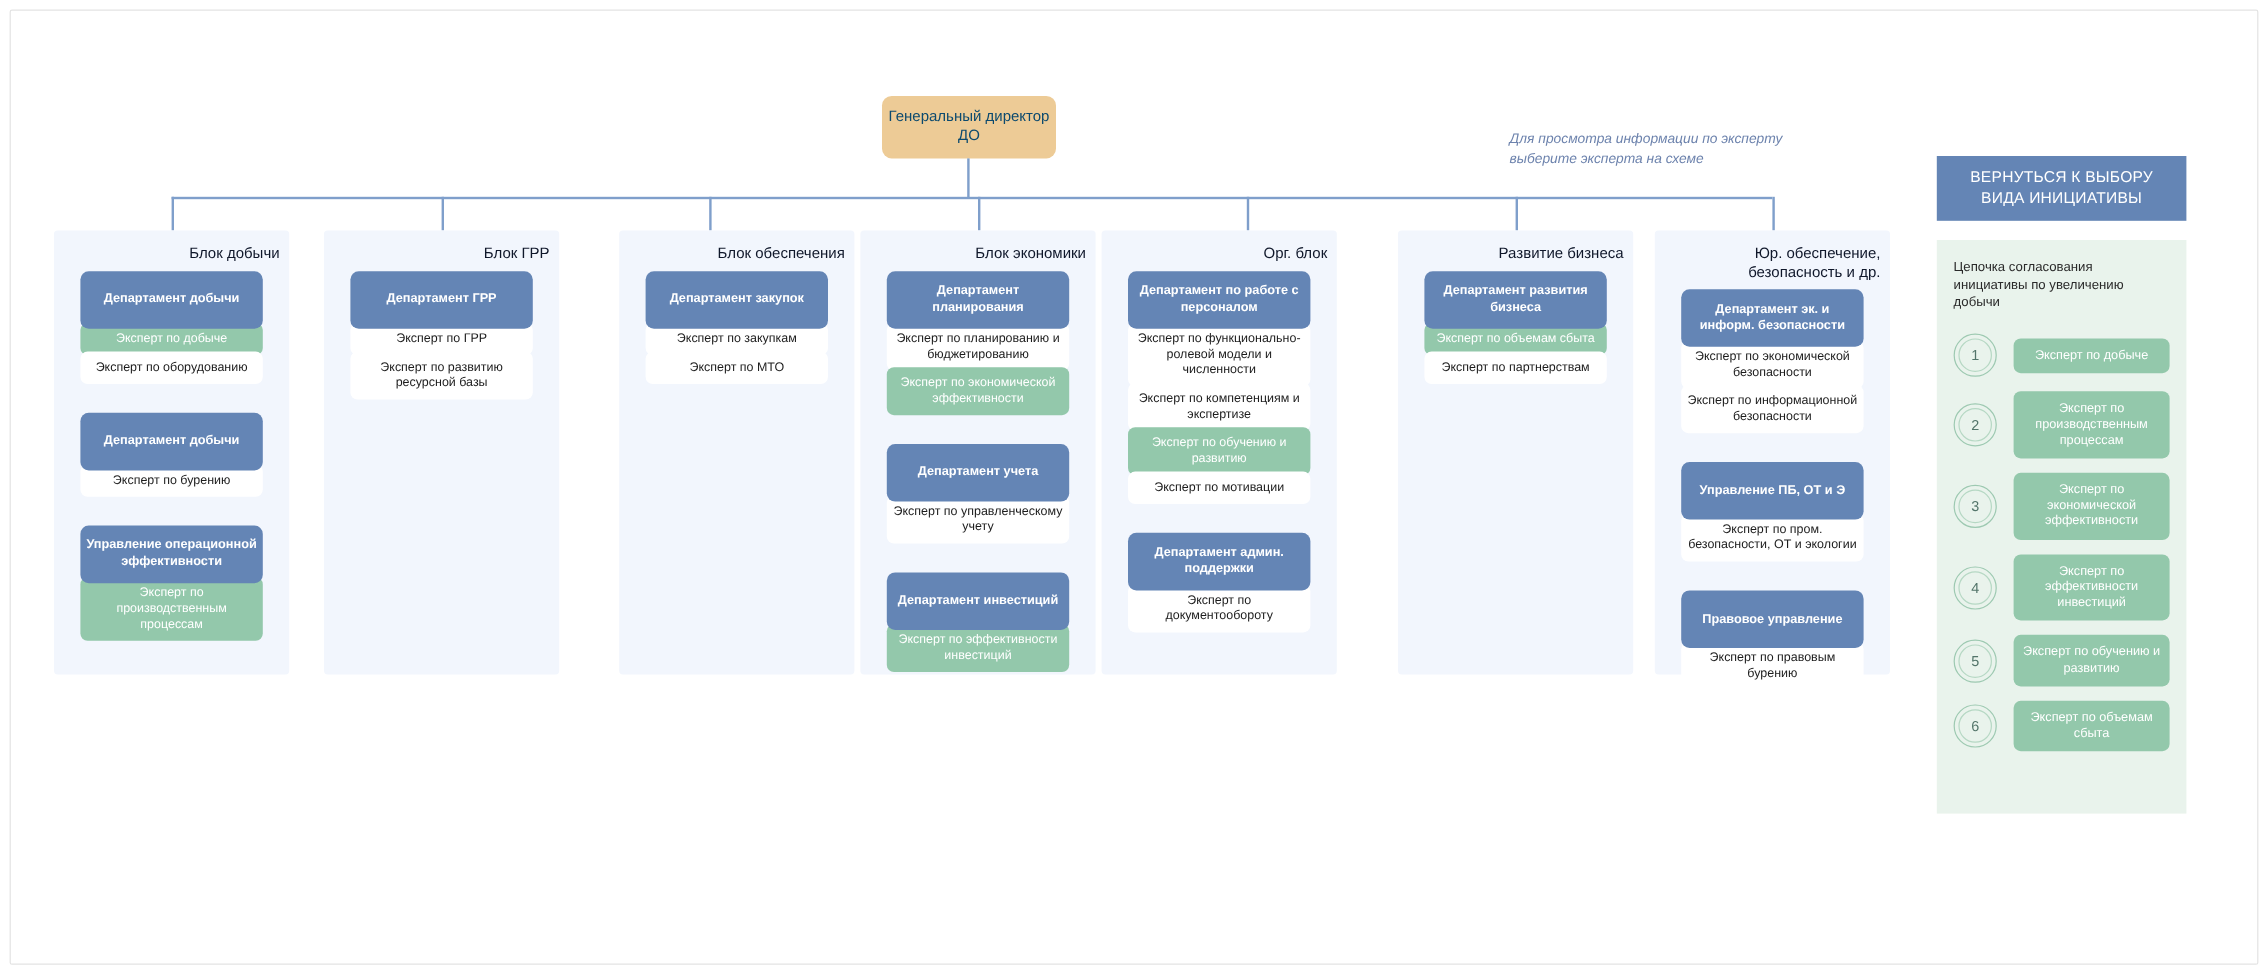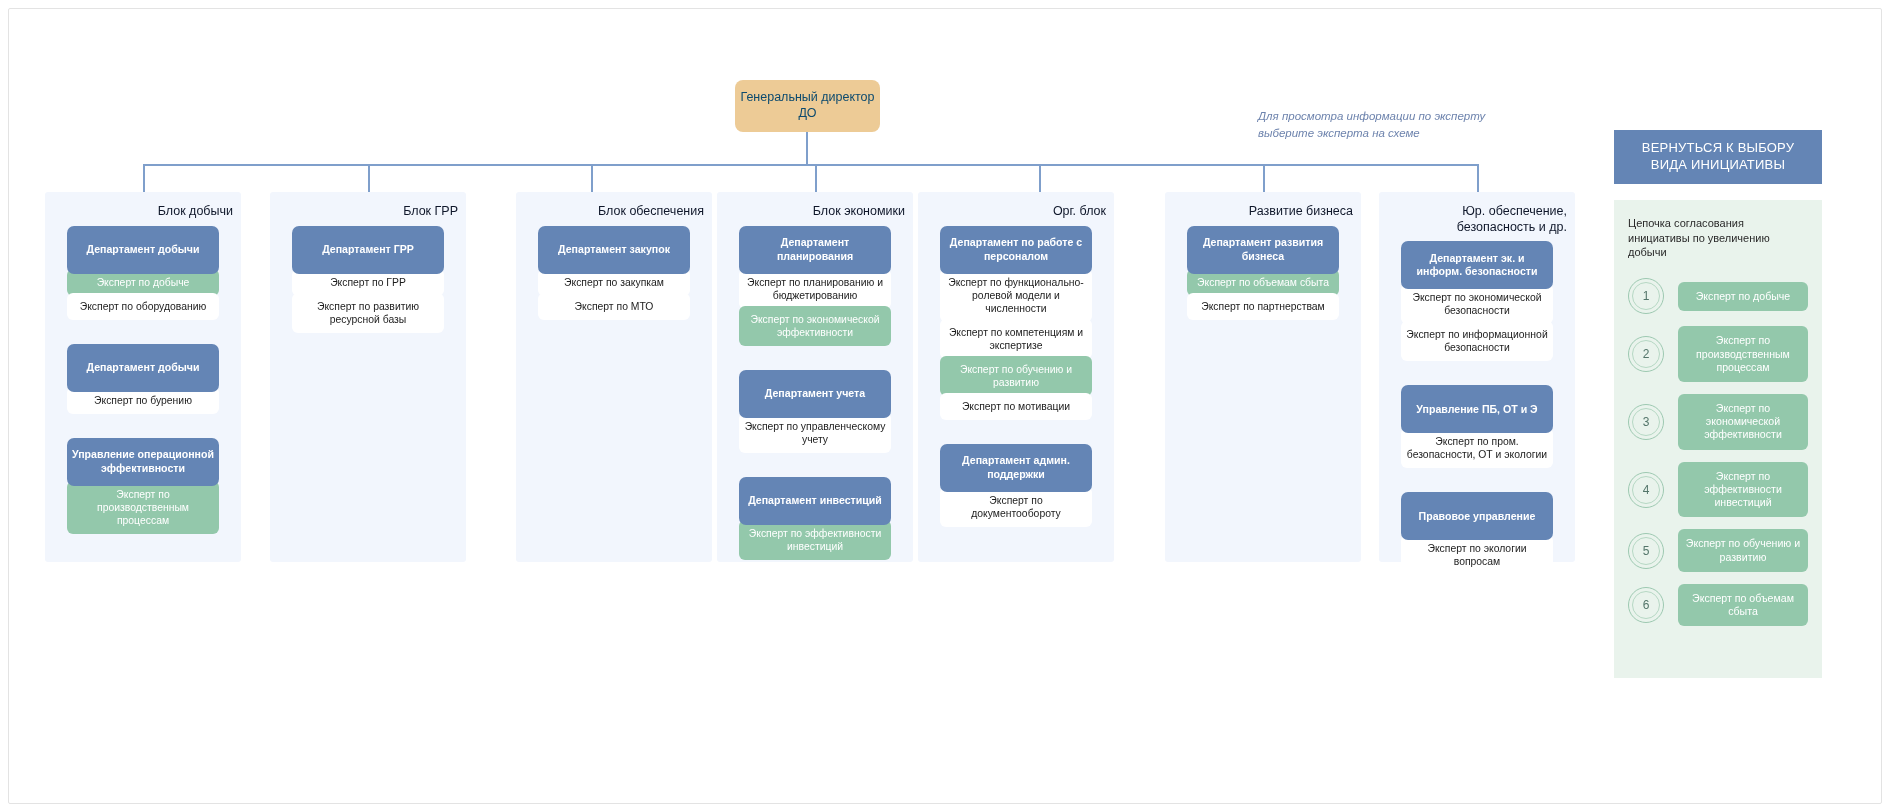--- a/index.html
+++ b/index.html
@@ -154,21 +154,21 @@
           <div class="dept">Департамент эк. и информ. безопасности</div>
           <div class="expert">Эксперт по экономической безопасности</div>
           <div class="expert">Эксперт по информационной безопасности</div>
         </div>
         <div class="group">
           <div class="dept">Управление ПБ, ОТ и Э</div>
           <div class="expert">Эксперт по пром. безопасности, ОТ и экологии</div>
         </div>
         <div class="group">
           <div class="dept">Правовое управление</div>
-          <div class="expert">Эксперт по экологии вопросам</div>
+          <div class="expert">Эксперт по правовым бурению</div>
         </div>
       </div>
     </div>
   </div>
 
 <div class="side">
   <div class="side-btn">ВЕРНУТЬСЯ К ВЫБОРУ ВИДА ИНИЦИАТИВЫ</div>
   <div class="side-card">
     <div class="side-card-title">Цепочка согласования инициативы по увеличению добычи</div>
     <div id="steps">

